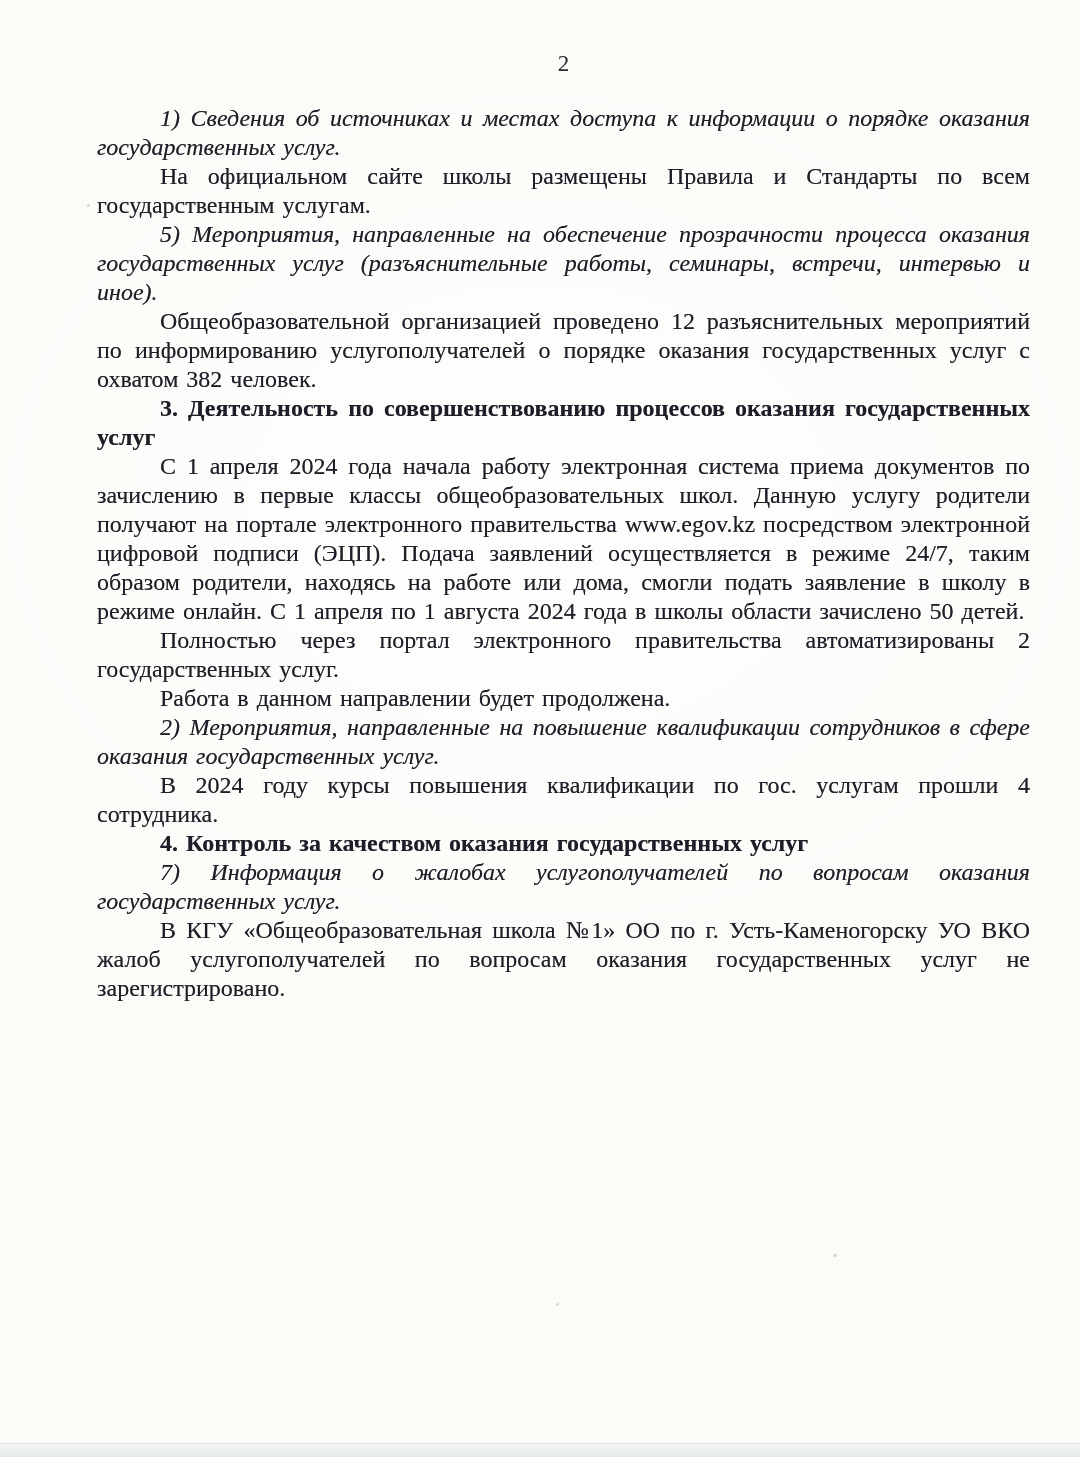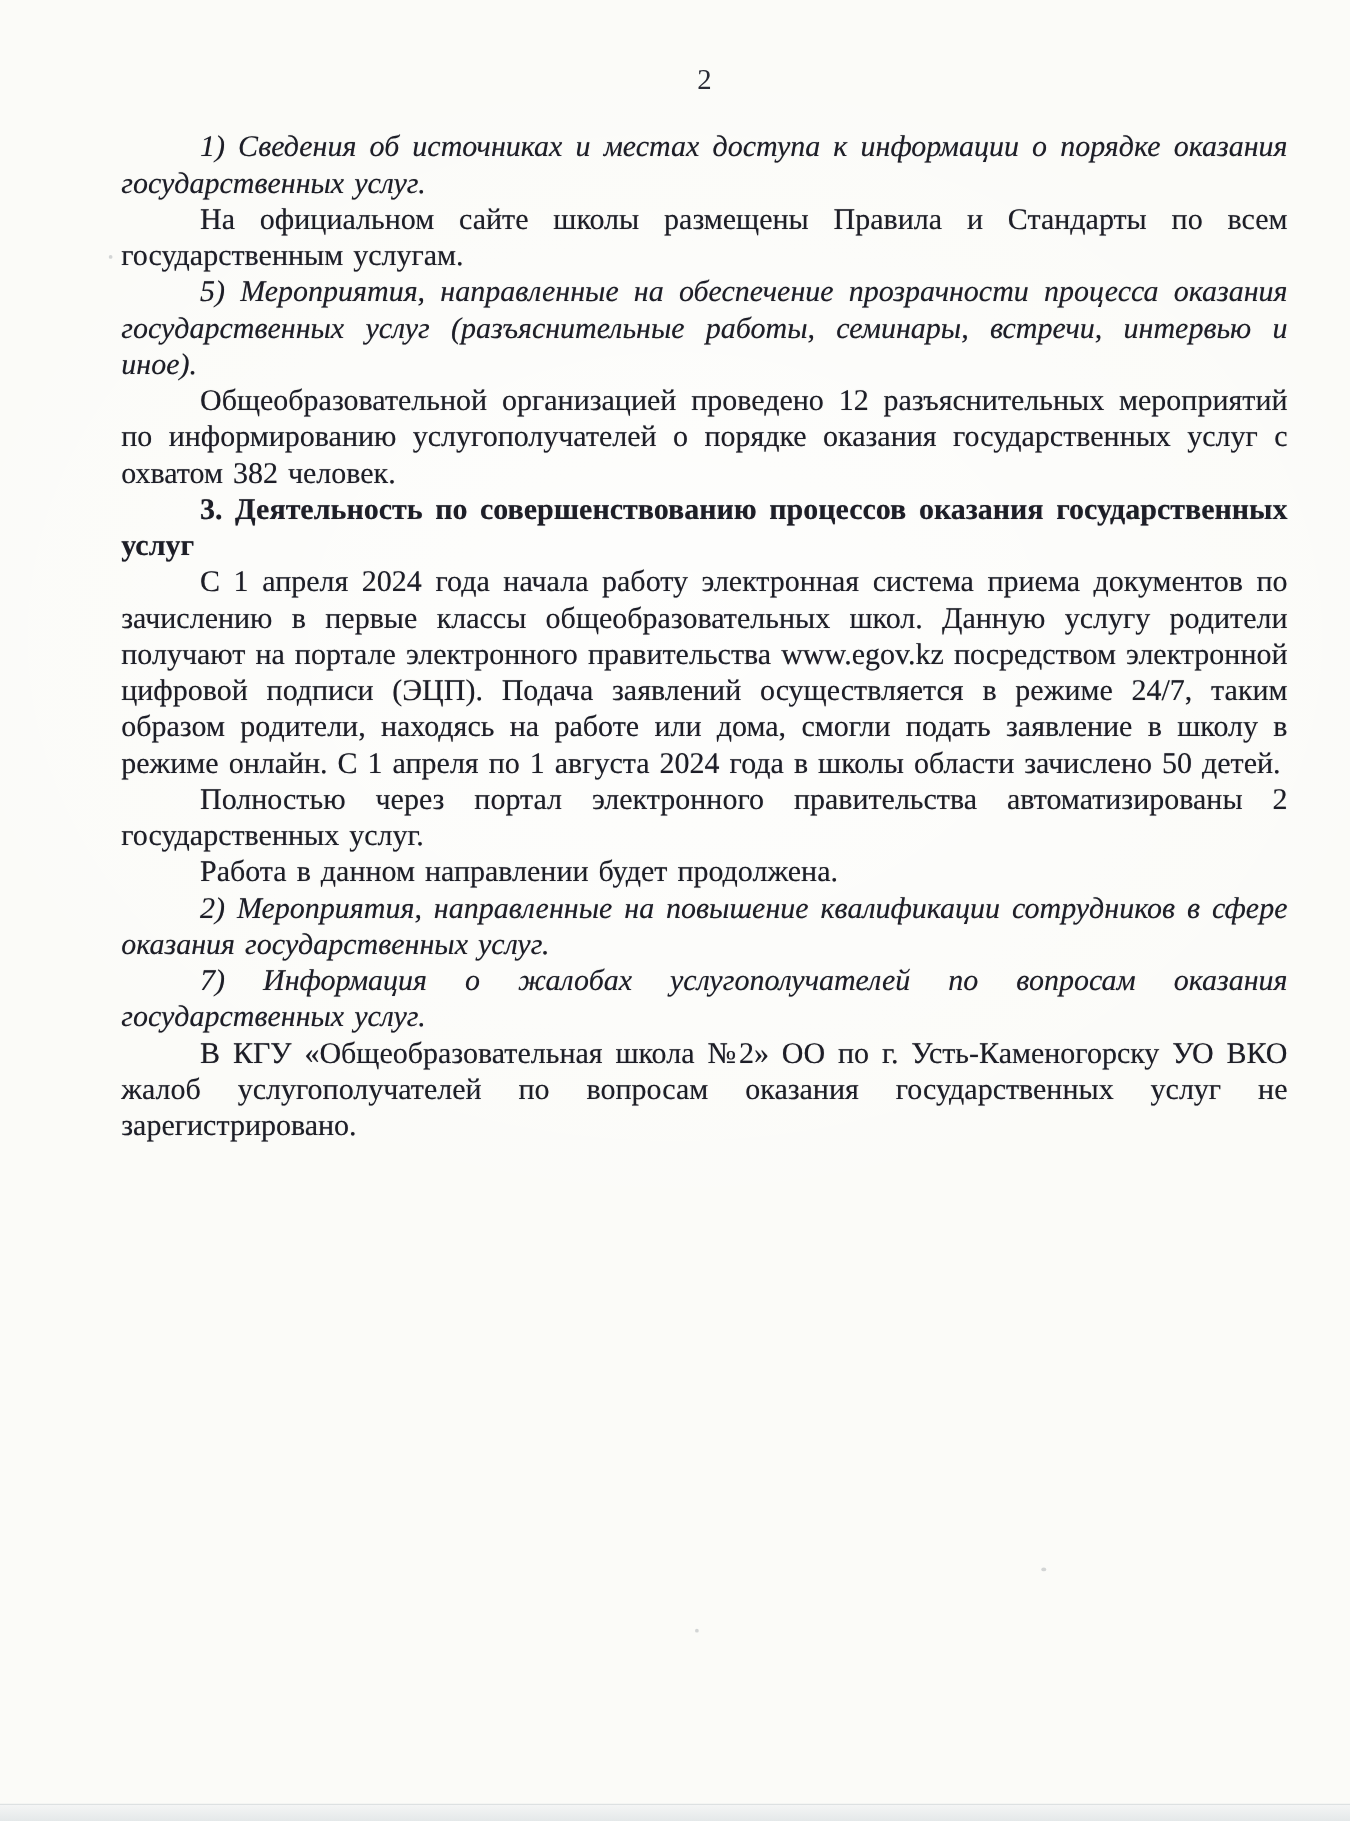--- a/index.html
+++ b/index.html
@@ -86,25 +86,27 @@
 
 
     <p class="doc">С 1 апреля 2024 года начала работу электронная система приема документов по зачислению в первые классы общеобразовательных школ. Данную услугу родители получают на портале электронного правительства www.egov.kz посредством электронной цифровой подписи (ЭЦП). Подача заявлений осуществляется в режиме 24/7, таким образом родители, находясь на работе или дома, смогли подать заявление в школу в режиме онлайн. С 1 апреля по 1 августа 2024 года в школы области зачислено 50 детей.</p>
 
     <p class="doc">Полностью через портал электронного правительства автоматизированы 2 государственных услуг.</p>
 
     <p class="doc">Работа в данном направлении будет продолжена.</p>
 
     <p class="doc subitem">2) Мероприятия, направленные на повышение квалификации сотрудников в сфере оказания государственных услуг.</p>
 
+    <p class="doc">В 2024 году курсы повышения квалификации по гос. услугам прошли 4 сотрудника.</p>
 
+    <p class="doc heading gap-sm">4. Контроль за качеством оказания государственных услуг</p>
 
     <p class="doc subitem">7) Информация о жалобах услугополучателей по вопросам оказания государственных услуг.</p>
 
-    <p class="doc">В КГУ «Общеобразовательная школа №2» ОО по г. Усть-Каменогорску УО ВКО жалоб услугополучателей по вопросам оказания государственных услуг не зарегистрировано.</p>
+    <p class="doc">В КГУ «Общеобразовательная школа №1» ОО по г. Усть-Каменогорску УО ВКО жалоб услугополучателей по вопросам оказания государственных услуг не зарегистрировано.</p>
 
   </div>
 
   <span class="speck s1"></span>
   <span class="speck s2"></span>
   <span class="speck s3"></span>
 
   <div class="scan-bottom-edge"></div>
 </div>
 

